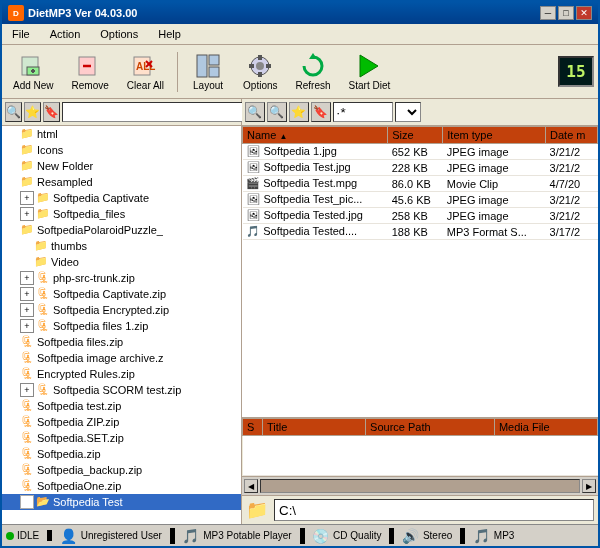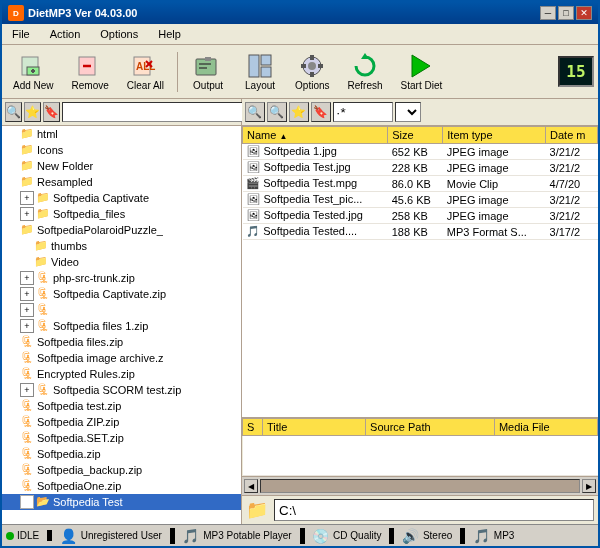--- a/index.html
+++ b/index.html
@@ -236,21 +236,21 @@
       overflow-y: auto;
       overflow-x: hidden;
       background: white;
     }
     .file-table {
       width: 100%;
       border-collapse: collapse;
       font-size: 11px;
     }
     .file-table th {
-      background: #fde047;
+      background: #c2410c;
       border: 1px solid #b0a090;
       padding: 2px 4px;
       text-align: left;
       font-weight: normal;
       white-space: nowrap;
       position: sticky;
       top: 0;
     }
     .file-table td {
       border-bottom: 1px solid #e8e4dc;
@@ -389,31 +389,20 @@
         <svg width="26" height="26" viewBox="0 0 26 26">
           <rect x="2" y="4" width="16" height="18" fill="#ffe0cc" stroke="#888" stroke-width="1"></rect>
           <text x="4" y="17" font-size="10" fill="#cc4400" font-weight="bold">ALL</text>
           <line x1="14" y1="8" x2="20" y2="14" stroke="#cc0000" stroke-width="2"></line>
           <line x1="20" y1="8" x2="14" y2="14" stroke="#cc0000" stroke-width="2"></line>
         </svg>
       </div>
       <span>Clear All</span>
     </button>
     <div class="toolbar-separator"></div>
-    <button class="toolbar-btn">
-      <div class="toolbar-icon">
-        <svg width="26" height="26" viewBox="0 0 26 26">
-          <rect x="1" y="6" width="20" height="16" fill="#90c090" stroke="#555" stroke-width="1" rx="1"></rect>
-          <polygon points="10,4 16,4 16,8 10,8" fill="#888"></polygon>
-          <rect x="4" y="10" width="12" height="2" fill="#556655"></rect>
-          <rect x="4" y="14" width="8" height="2" fill="#556655"></rect>
-        </svg>
-      </div>
-      <span>Output</span>
-    </button>
     <button class="toolbar-btn">
       <div class="toolbar-icon">
         <svg width="26" height="26" viewBox="0 0 26 26">
           <rect x="2" y="2" width="10" height="22" fill="#b0c8e0" stroke="#555" stroke-width="1"></rect>
           <rect x="14" y="2" width="10" height="10" fill="#b0c8e0" stroke="#555" stroke-width="1"></rect>
           <rect x="14" y="14" width="10" height="10" fill="#b0c8e0" stroke="#555" stroke-width="1"></rect>
         </svg>
       </div>
       <span>Layout</span>
     </button>
@@ -505,20 +494,21 @@
           <span>php-src-trunk.zip</span>
         </div>
         <div class="tree-item indent1">
           <div class="tree-expand">+</div>
           <span class="tree-icon zip-icon">🗜</span>
           <span>Softpedia Captivate.zip</span>
         </div>
         <div class="tree-item indent1">
           <div class="tree-expand">+</div>
           <span class="tree-icon zip-icon">🗜</span>
+          <span>Softpedia Encrypted.zip</span>
         </div>
         <div class="tree-item indent1">
           <div class="tree-expand">+</div>
           <span class="tree-icon zip-icon">🗜</span>
           <span>Softpedia files 1.zip</span>
         </div>
         <div class="tree-item indent1">
           <span class="tree-icon zip-icon">🗜</span>
           <span>Softpedia files.zip</span>
         </div>

